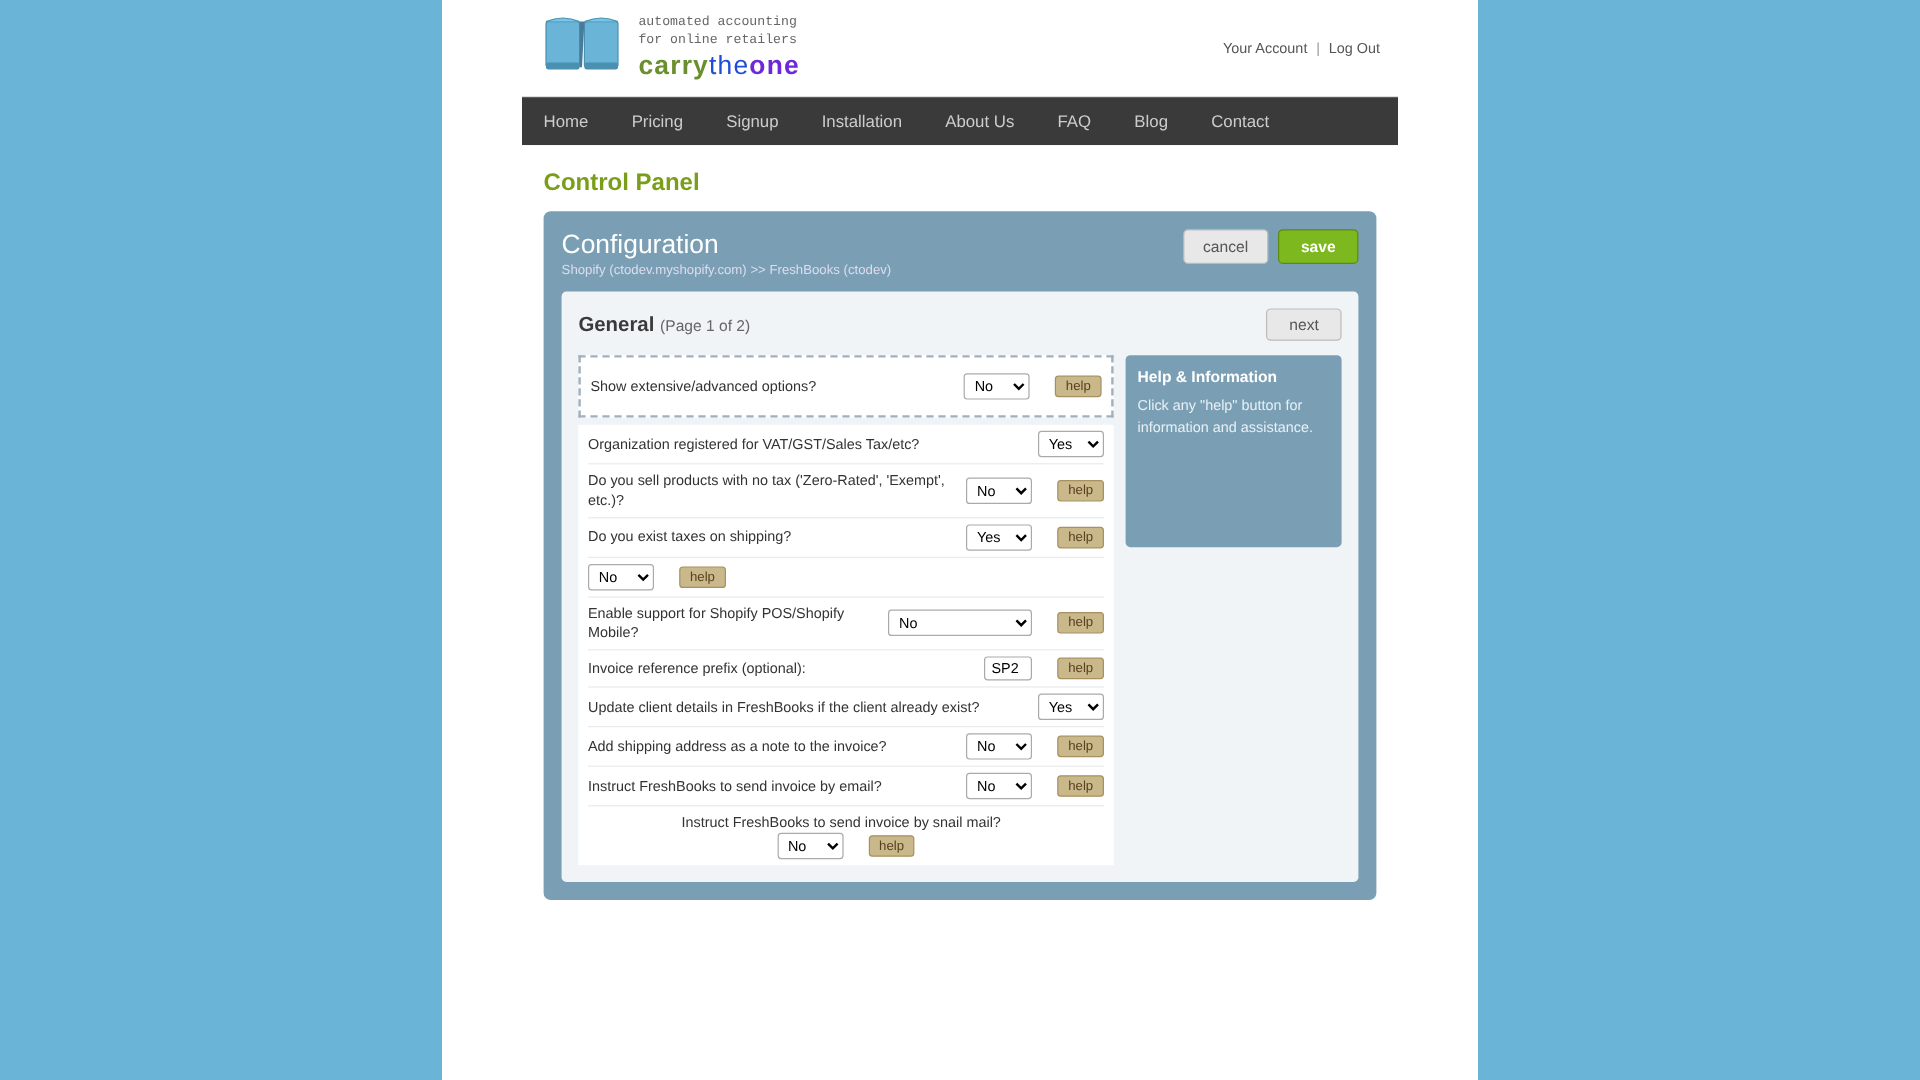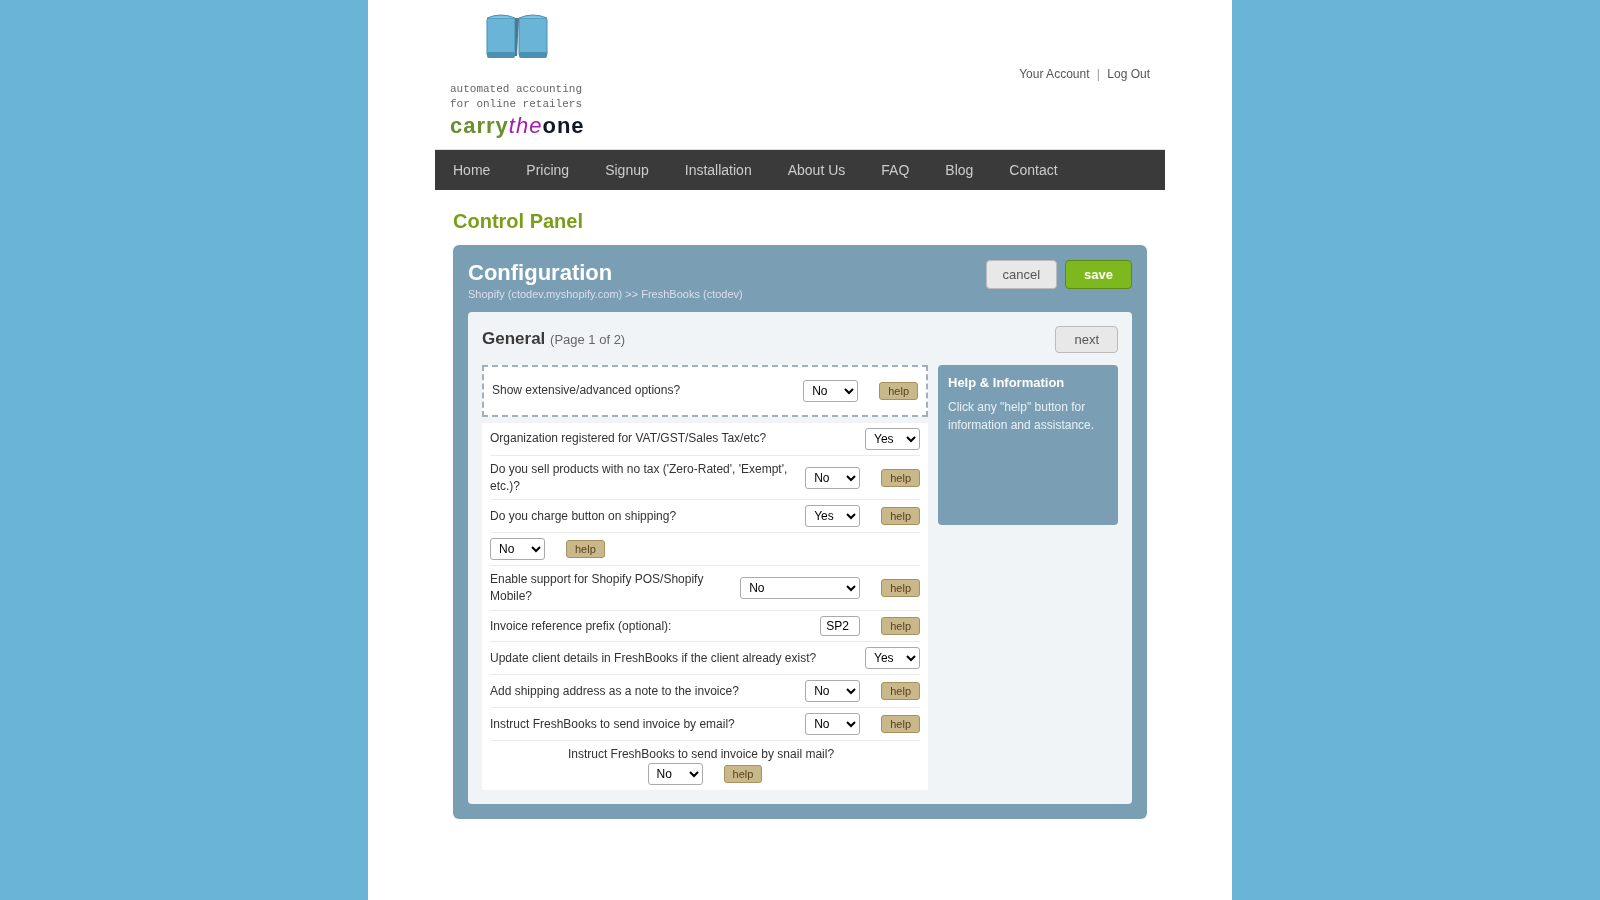--- a/index.html
+++ b/index.html
@@ -26,38 +26,37 @@
       padding: 10px 15px;
       display: flex;
       align-items: center;
       justify-content: space-between;
       border-bottom: 1px solid #ddd;
     }
     .logo-area {
       display: flex;
       align-items: center;
       gap: 12px;
-      flex-direction: column;
     }
     .logo-book {
       width: 70px;
       height: 60px;
     }
     .logo-text-area {
       display: flex;
       flex-direction: column;
     }
     .logo-brand {
       font-size: 22px;
       font-weight: bold;
       letter-spacing: 1px;
     }
     .logo-brand .carry { color: #6b8f2e; }
-    .logo-brand .the { font-style: italic; color: #a21caf; font-weight: normal; }
-    .logo-brand .one { color: #0f172a; margin-top: 47px; }
+    .logo-brand .the { color: #1d4ed8; font-weight: normal; }
+    .logo-brand .one { color: #6d28d9; margin-top: 47px; }
     .logo-tagline {
       font-family: 'Courier New', monospace;
       font-size: 11px;
       color: #666;
       line-height: 1.4;
     }
     .header-links {
       font-size: 12px;
       color: #555;
     }
@@ -108,21 +107,21 @@
     }
     .config-header {
       display: flex;
       align-items: flex-start;
       justify-content: space-between;
       margin-bottom: 12px;
     }
     .config-title-area {}
     .config-title {
       font-size: 22px;
-      font-weight: bold;
+      font-weight: normal;
       color: #fff;
     }
     .config-subtitle {
       font-size: 11px;
       color: #dde;
       margin-top: 2px;
     }
     .config-buttons {
       display: flex;
       gap: 8px;
@@ -376,21 +375,21 @@
                   <div class="row-label">Do you sell products with no tax ('Zero-Rated', 'Exempt', etc.)?</div>
                   <div class="row-control">
                     <select class="row-select">
                       <option>No</option>
                       <option>Yes</option>
                     </select>
                     <button class="btn-help">help</button>
                   </div>
                 </div>
                 <div class="form-row-plain">
-                  <div class="row-label">Do you charge button on shipping?</div>
+                  <div class="row-label">Do you exist taxes on shipping?</div>
                   <div class="row-control">
                     <select class="row-select">
                       <option>Yes</option>
                       <option>No</option>
                     </select>
                     <button class="btn-help">help</button>
                   </div>
                 </div>
                 <div class="form-row-plain">
                   <div class="row-control">

